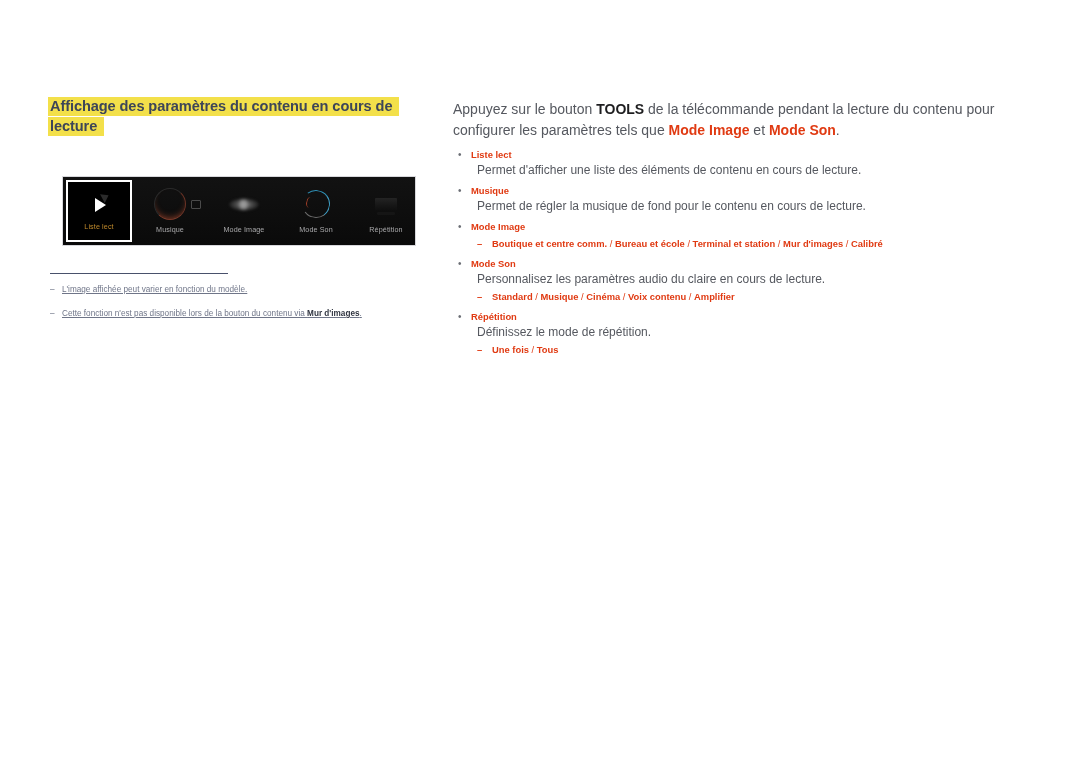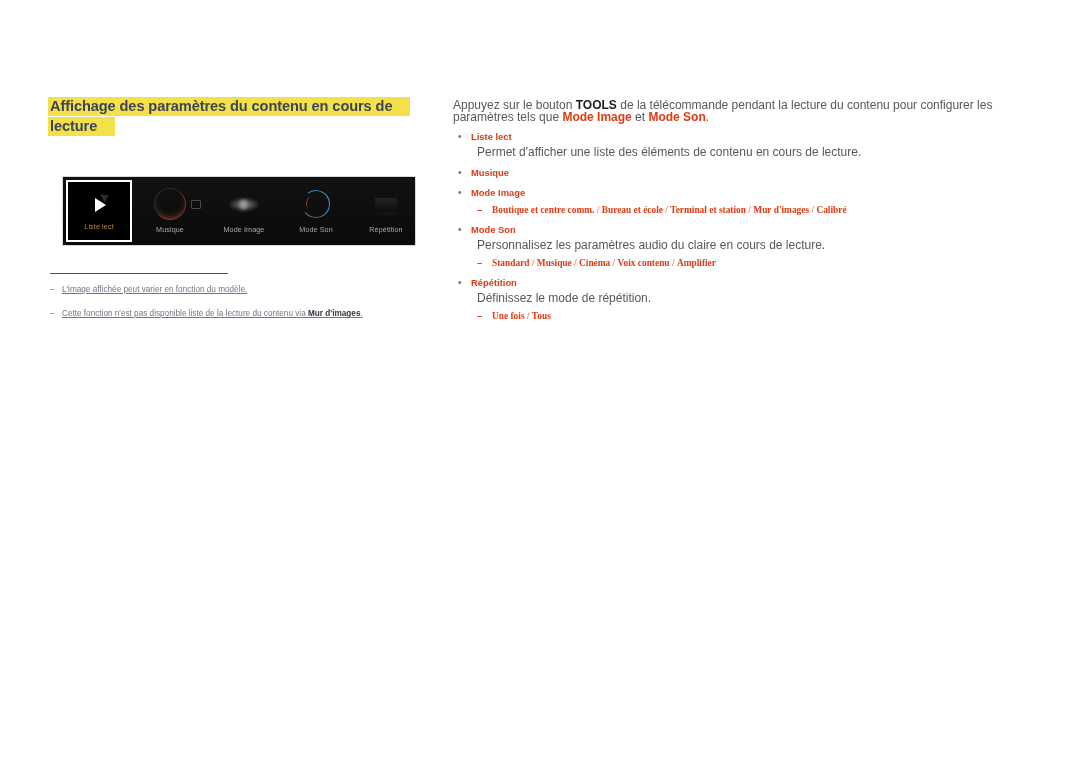--- a/index.html
+++ b/index.html
@@ -34,21 +34,21 @@
     font-weight: bold;
     color: #3d4558;
     line-height: 20px;
     letter-spacing: -0.1px;
     margin: 0;
   }
   .page-title .hl {
     background: #f3e04a;
     box-decoration-break: clone;
     -webkit-box-decoration-break: clone;
-    padding: 1px 18px 2px 2px;
+    padding: 1px 7px 2px 2px;
   }
 
   
   .device-shot {
     position: absolute;
     left: 14px;
     top: 80px;
     width: 352px;
     height: 68px;
     background: #0b0b0b;
@@ -224,23 +224,23 @@
 
   
   .right-col {
     position: absolute;
     left: 453px;
     top: 99px;
     width: 562px;
   }
 
   .lead {
-    font-size: 12px;
+    font-size: 14px;
     color: #55585f;
-    line-height: 12px;
+    line-height: 21px;
     margin: 0 0 7px 0;
   }
   .lead .tools { font-weight: bold; color: #1d1d1f; }
   .lead .red { color: #e03a12; font-weight: bold; }
 
   .bul {
     margin-top: 6px;
   }
   .bul-head {
     display: flex;
@@ -282,21 +282,20 @@
     width: 15px;
     color: #e03a12;
     font-size: 9.4px;
     font-weight: bold;
     line-height: 14px;
   }
   .sub .opts {
     font-size: 9.4px;
     color: #e03a12;
     line-height: 14px;
-    font-family: Liberation Serif, serif;
   }
   .sub .opts .o { font-weight: bold; }
   .sub .opts .sep { font-weight: normal; }
 </style>
 </head>
 <body>
 
 <div class="page">
 
   <div class="left-col">
@@ -350,21 +349,21 @@
     <div class="notes">
       <div class="note-rule"></div>
 
       <div class="note-row">
         <span class="dash">–</span>
         <span class="txt">L'image affichée peut varier en fonction du modèle.</span>
       </div>
 
       <div class="note-row">
         <span class="dash">–</span>
-        <span class="txt"><span>Cette fonction n'est pas disponible liste de la lecture du contenu via </span><span class="b">Mur d'images</span><span>.</span></span>
+        <span class="txt"><span>Cette fonction n'est pas disponible lors de la bouton du contenu via </span><span class="b">Mur d'images</span><span>.</span></span>
       </div>
     </div>
 
   </div>
 
   <div class="right-col">
 
     <p class="lead"><span>Appuyez sur le bouton </span><span class="tools">TOOLS</span><span> de la télécommande pendant la lecture du contenu pour configurer les paramètres tels que </span><span class="red">Mode Image</span><span> et </span><span class="red">Mode Son</span><span>.</span></p>
 
     <div class="bul">
@@ -373,20 +372,21 @@
         <span class="lbl">Liste lect</span>
       </div>
       <div class="bul-desc">Permet d'afficher une liste des éléments de contenu en cours de lecture.</div>
     </div>
 
     <div class="bul">
       <div class="bul-head">
         <span class="dot">•</span>
         <span class="lbl">Musique</span>
       </div>
+      <div class="bul-desc">Permet de régler la musique de fond pour le contenu en cours de lecture.</div>
     </div>
 
     <div class="bul">
       <div class="bul-head">
         <span class="dot">•</span>
         <span class="lbl">Mode Image</span>
       </div>
       <div class="sub">
         <span class="ndash">–</span>
         <span class="opts"><span class="o">Boutique et centre comm.</span><span class="sep"> / </span><span class="o">Bureau et école</span><span class="sep"> / </span><span class="o">Terminal et station</span><span class="sep"> / </span><span class="o">Mur d'images</span><span class="sep"> / </span><span class="o">Calibré</span></span>

